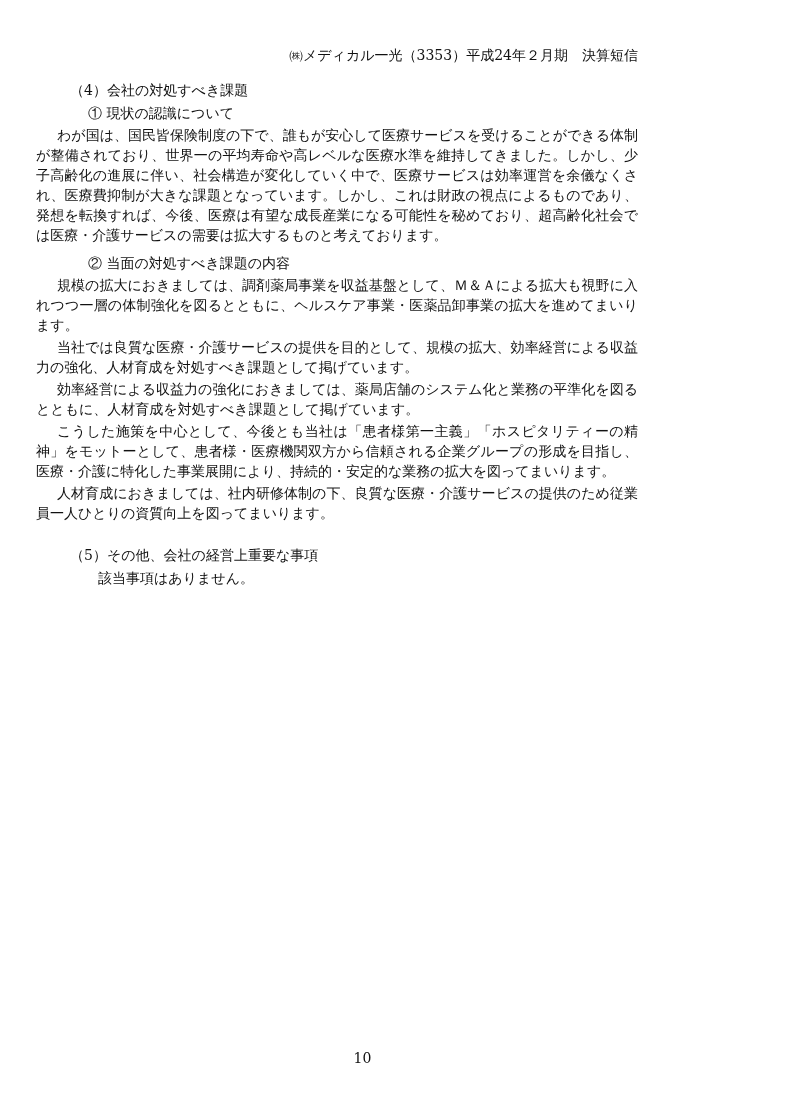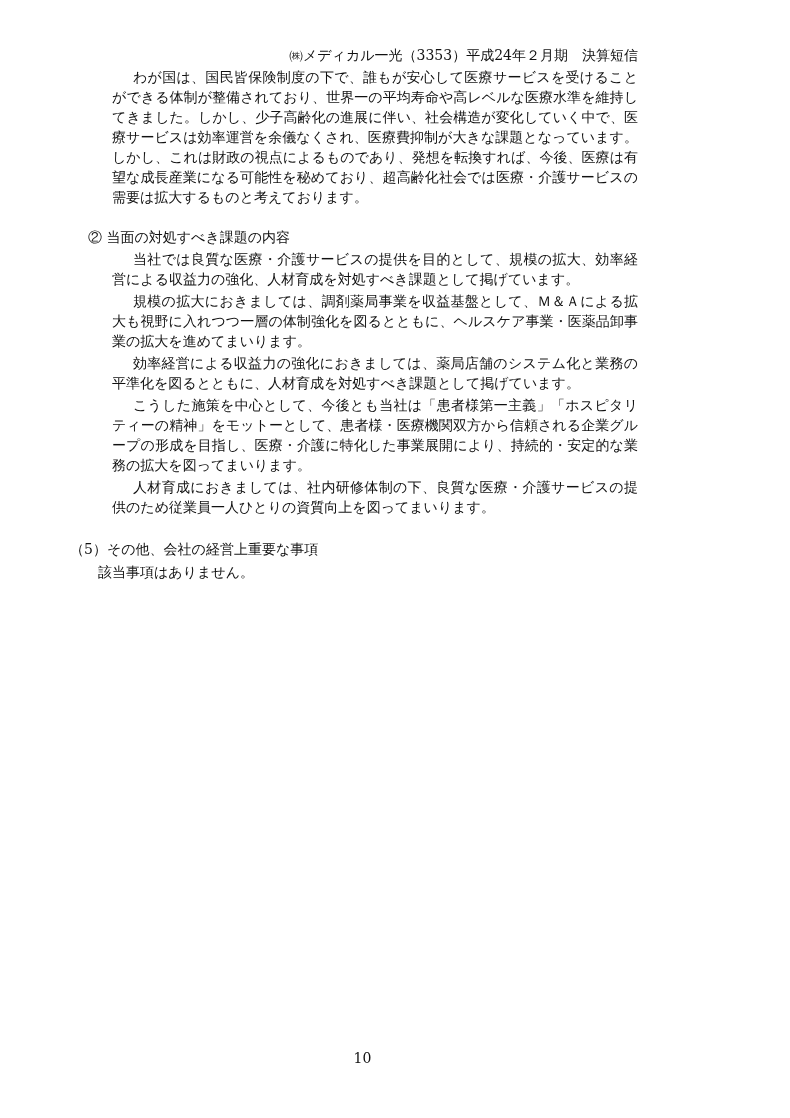--- a/index.html
+++ b/index.html
@@ -25,26 +25,26 @@
     text-align: right;
     white-space: nowrap;
   }
   .sec-heading {
     margin: 15px 70px 0 70px;
   }
   .sub-heading {
     margin: 3px 70px 0 88px;
   }
   .para {
-    margin: 2px 70px 0 112px;
+    margin: 2px 70px 0 36px;
     text-indent: 1.5em;
     text-align: justify;
   }
   .gap-before-sub {
-    margin-top: 20px;
+    margin-top: 8px;
   }
   .gap-before-sec {
     margin-top: 22px;
   }
   .sec-body {
     margin: 3px 70px 0 98px;
   }
   .doc-footer {
     position: absolute;
     left: 17px;
@@ -53,28 +53,30 @@
     text-align: center;
   }
 </style>
 </head>
 <body>
 
 <div class="page">
 
   <div class="doc-header">㈱メディカル一光（3353）平成24年２月期　決算短信</div>
 
+  <div class="sec-heading">（4）会社の対処すべき課題</div>
 
+  <div class="sub-heading">① 現状の認識について</div>
 
   <p class="para">わが国は、国民皆保険制度の下で、誰もが安心して医療サービスを受けることができる体制が整備されており、世界一の平均寿命や高レベルな医療水準を維持してきました。しかし、少子高齢化の進展に伴い、社会構造が変化していく中で、医療サービスは効率運営を余儀なくされ、医療費抑制が大きな課題となっています。しかし、これは財政の視点によるものであり、発想を転換すれば、今後、医療は有望な成長産業になる可能性を秘めており、超高齢化社会では医療・介護サービスの需要は拡大するものと考えております。</p>
 
   <div class="sub-heading gap-before-sub">② 当面の対処すべき課題の内容</div>
 
+  <p class="para">規模の拡大におきましては、調剤薬局事業を収益基盤として、Ｍ＆Ａによる拡大も視野に入れつつ一層の体制強化を図るとともに、ヘルスケア事業・医薬品卸事業の拡大を進めてまいります。</p>
   <p class="para">当社では良質な医療・介護サービスの提供を目的として、規模の拡大、効率経営による収益力の強化、人材育成を対処すべき課題として掲げています。</p>
-  <p class="para">規模の拡大におきましては、調剤薬局事業を収益基盤として、Ｍ＆Ａによる拡大も視野に入れつつ一層の体制強化を図るとともに、ヘルスケア事業・医薬品卸事業の拡大を進めてまいります。</p>
   <p class="para">効率経営による収益力の強化におきましては、薬局店舗のシステム化と業務の平準化を図るとともに、人材育成を対処すべき課題として掲げています。</p>
   <p class="para">こうした施策を中心として、今後とも当社は「患者様第一主義」「ホスピタリティーの精神」をモットーとして、患者様・医療機関双方から信頼される企業グループの形成を目指し、医療・介護に特化した事業展開により、持続的・安定的な業務の拡大を図ってまいります。</p>
   <p class="para">人材育成におきましては、社内研修体制の下、良質な医療・介護サービスの提供のため従業員一人ひとりの資質向上を図ってまいります。</p>
 
   <div class="sec-heading gap-before-sec">（5）その他、会社の経営上重要な事項</div>
 
   <div class="sec-body">該当事項はありません。</div>
 
   <div class="doc-footer">10</div>
 

